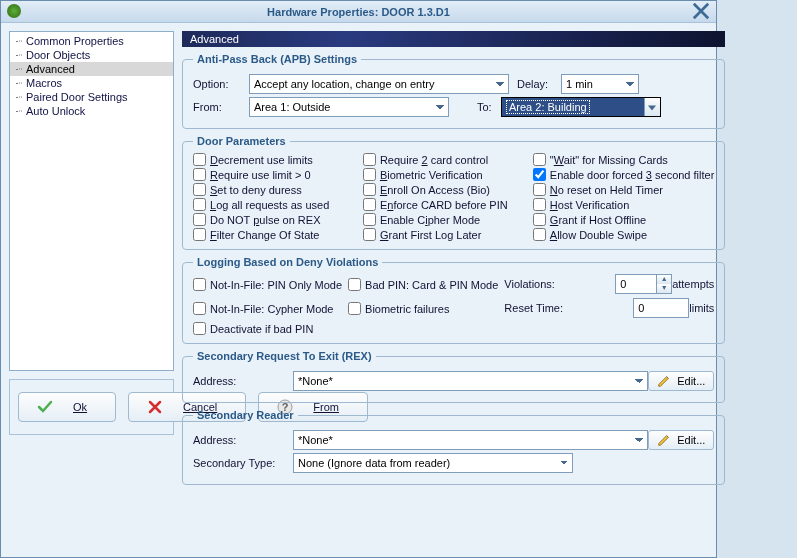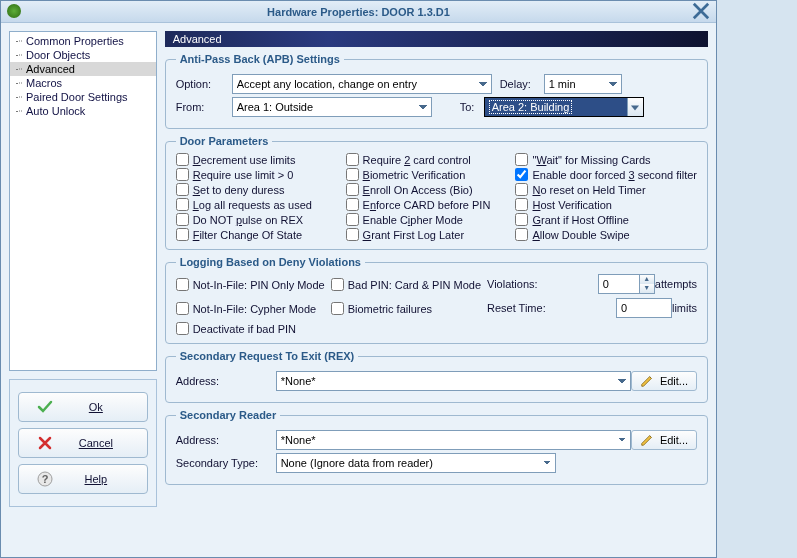--- a/index.html
+++ b/index.html
@@ -7,21 +7,21 @@
   .window { width: 717px; height: 558px; background: #eaf2f9; border: 1px solid #6a8caf; position: relative; }
   .titlebar { height: 22px; background: linear-gradient(#e2edf7,#c6d9ec); display: flex; align-items:center; justify-content:center; position:relative; color:#2b5a88; font-weight:bold; border-bottom:1px solid #a9c2da;}
   .titlebar .sys-icon { position:absolute; left:6px; top:3px; width:14px; height:14px; border-radius:50%; background:radial-gradient(circle,#5fae3a,#2d6a12);}
   .titlebar .close { position:absolute; right:6px; top:3px; width:18px; height:14px; color:#3d6b96; cursor:default; display:flex; align-items:center; justify-content:center;}
   .client { display:flex; flex-direction:row; padding:8px; gap:8px; height: calc(100% - 22px); }
   .leftcol { width:165px; display:flex; flex-direction:column; gap:8px;}
   .nav { flex:0 0 auto; background:#fff; border:1px solid #8faecb; padding:2px 0; height: 340px;}
   .nav-item { padding:1px 8px 1px 16px; color:#114; cursor:default; white-space:nowrap; position:relative;}
   .nav-item::before{content:"";position:absolute;left:6px;top:50%;width:6px;border-top:1px dotted #777;transform:translateY(-50%);}
   .nav-item.selected { background:#d8d8d8; color:#000;}
-  .btnpanel { border:1px solid #a9c2da; background:#eaf2f9; padding:12px 8px; display:flex; flex-direction:column; gap:6px;}
+  .btnpanel { border:1px solid #a9c2da; background:#eaf2f9; padding:12px 8px; display:flex; flex-direction:row; gap:12px;}
   .btn { display:flex; align-items:center; justify-content:flex-start; gap:20px; padding:6px 8px 6px 18px; background:linear-gradient(#fdfdfd,#e5eef6); border:1px solid #9fb9d0; border-radius:4px; cursor:default;}
   .btn svg{width:16px;height:16px;flex:0 0 16px;}
   .btn span{flex:1;text-align:center;text-decoration:underline;color:#113;padding-right:20px;}
   .small-btn { display:inline-flex; align-items:center; gap:6px; padding:2px 8px; background:linear-gradient(#fdfdfd,#e5eef6); border:1px solid #9fb9d0; border-radius:3px; cursor:default;}
   .main { flex:1; display:flex; flex-direction:column; gap:6px;}
   .section-header { background:linear-gradient(90deg,#1e2a5a 0%,#2a3a7f 30%,#0e1330 100%); color:#fff; padding:2px 8px; font-size:11px;}
   fieldset { border:1px solid #9fb9d0; border-radius:4px; padding:6px 10px 8px 10px; margin:0;}
   legend { color:#2b5a88; font-weight:bold; padding:0 4px;}
   .row { display:flex; align-items:center; margin:3px 0;}
   label.simple { color:#113; white-space:nowrap;}
@@ -75,21 +75,21 @@
           <svg viewBox="0 0 16 16">
               <path d="M3 3 L13 13 M13 3 L3 13" stroke="#d32f2f" stroke-width="2.5" stroke-linecap="round"></path>
             </svg>
           <span>Cancel</span>
         </div>
         <div class="btn">
           <svg viewBox="0 0 16 16">
               <circle cx="8" cy="8" r="7" fill="#e8e8e8" stroke="#9e9e9e"></circle>
               <text x="8" y="12" text-anchor="middle" font-size="10" fill="#616161" font-weight="bold">?</text>
             </svg>
-          <span>Help</span>
+          <span>From</span>
         </div>
       </div>
     </div>
     <div class="main">
       <div class="section-header"><span>Advanced</span></div>
 
       <fieldset>
         <legend>Anti-Pass Back (APB) Settings</legend>
         <div class="row">
           <label class="simple" style="width:56px"><span>Option:</span></label>

